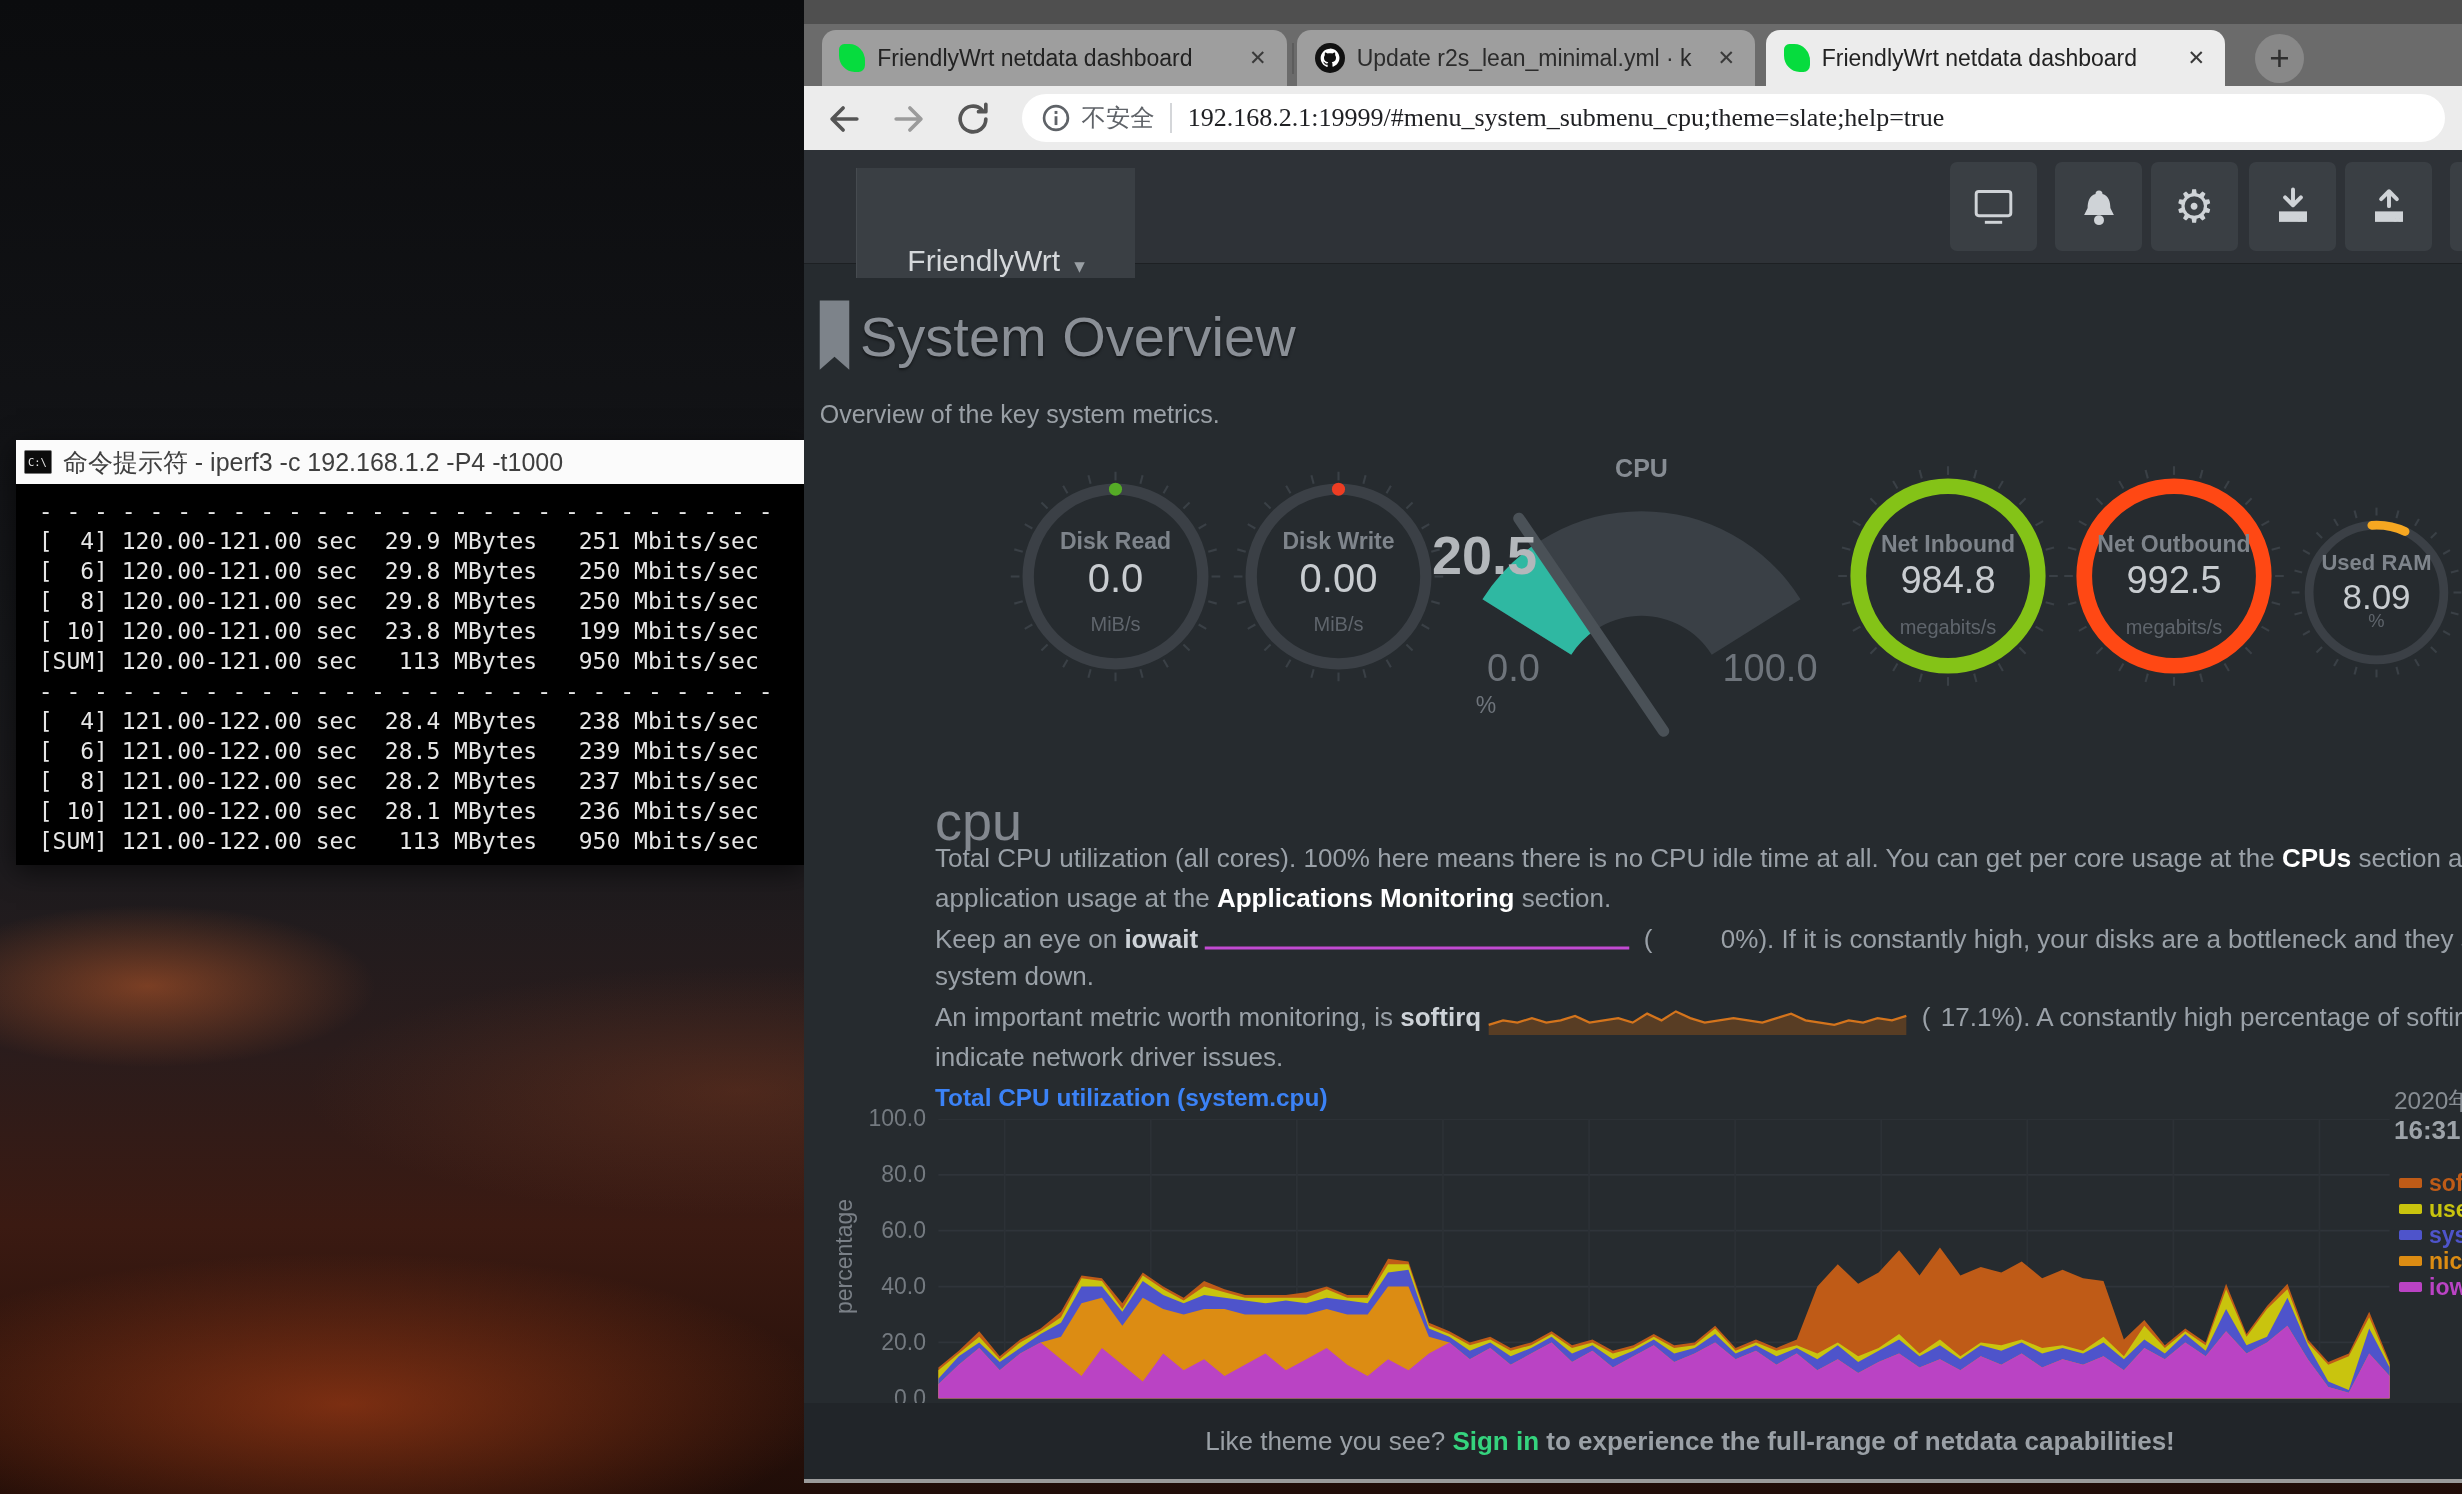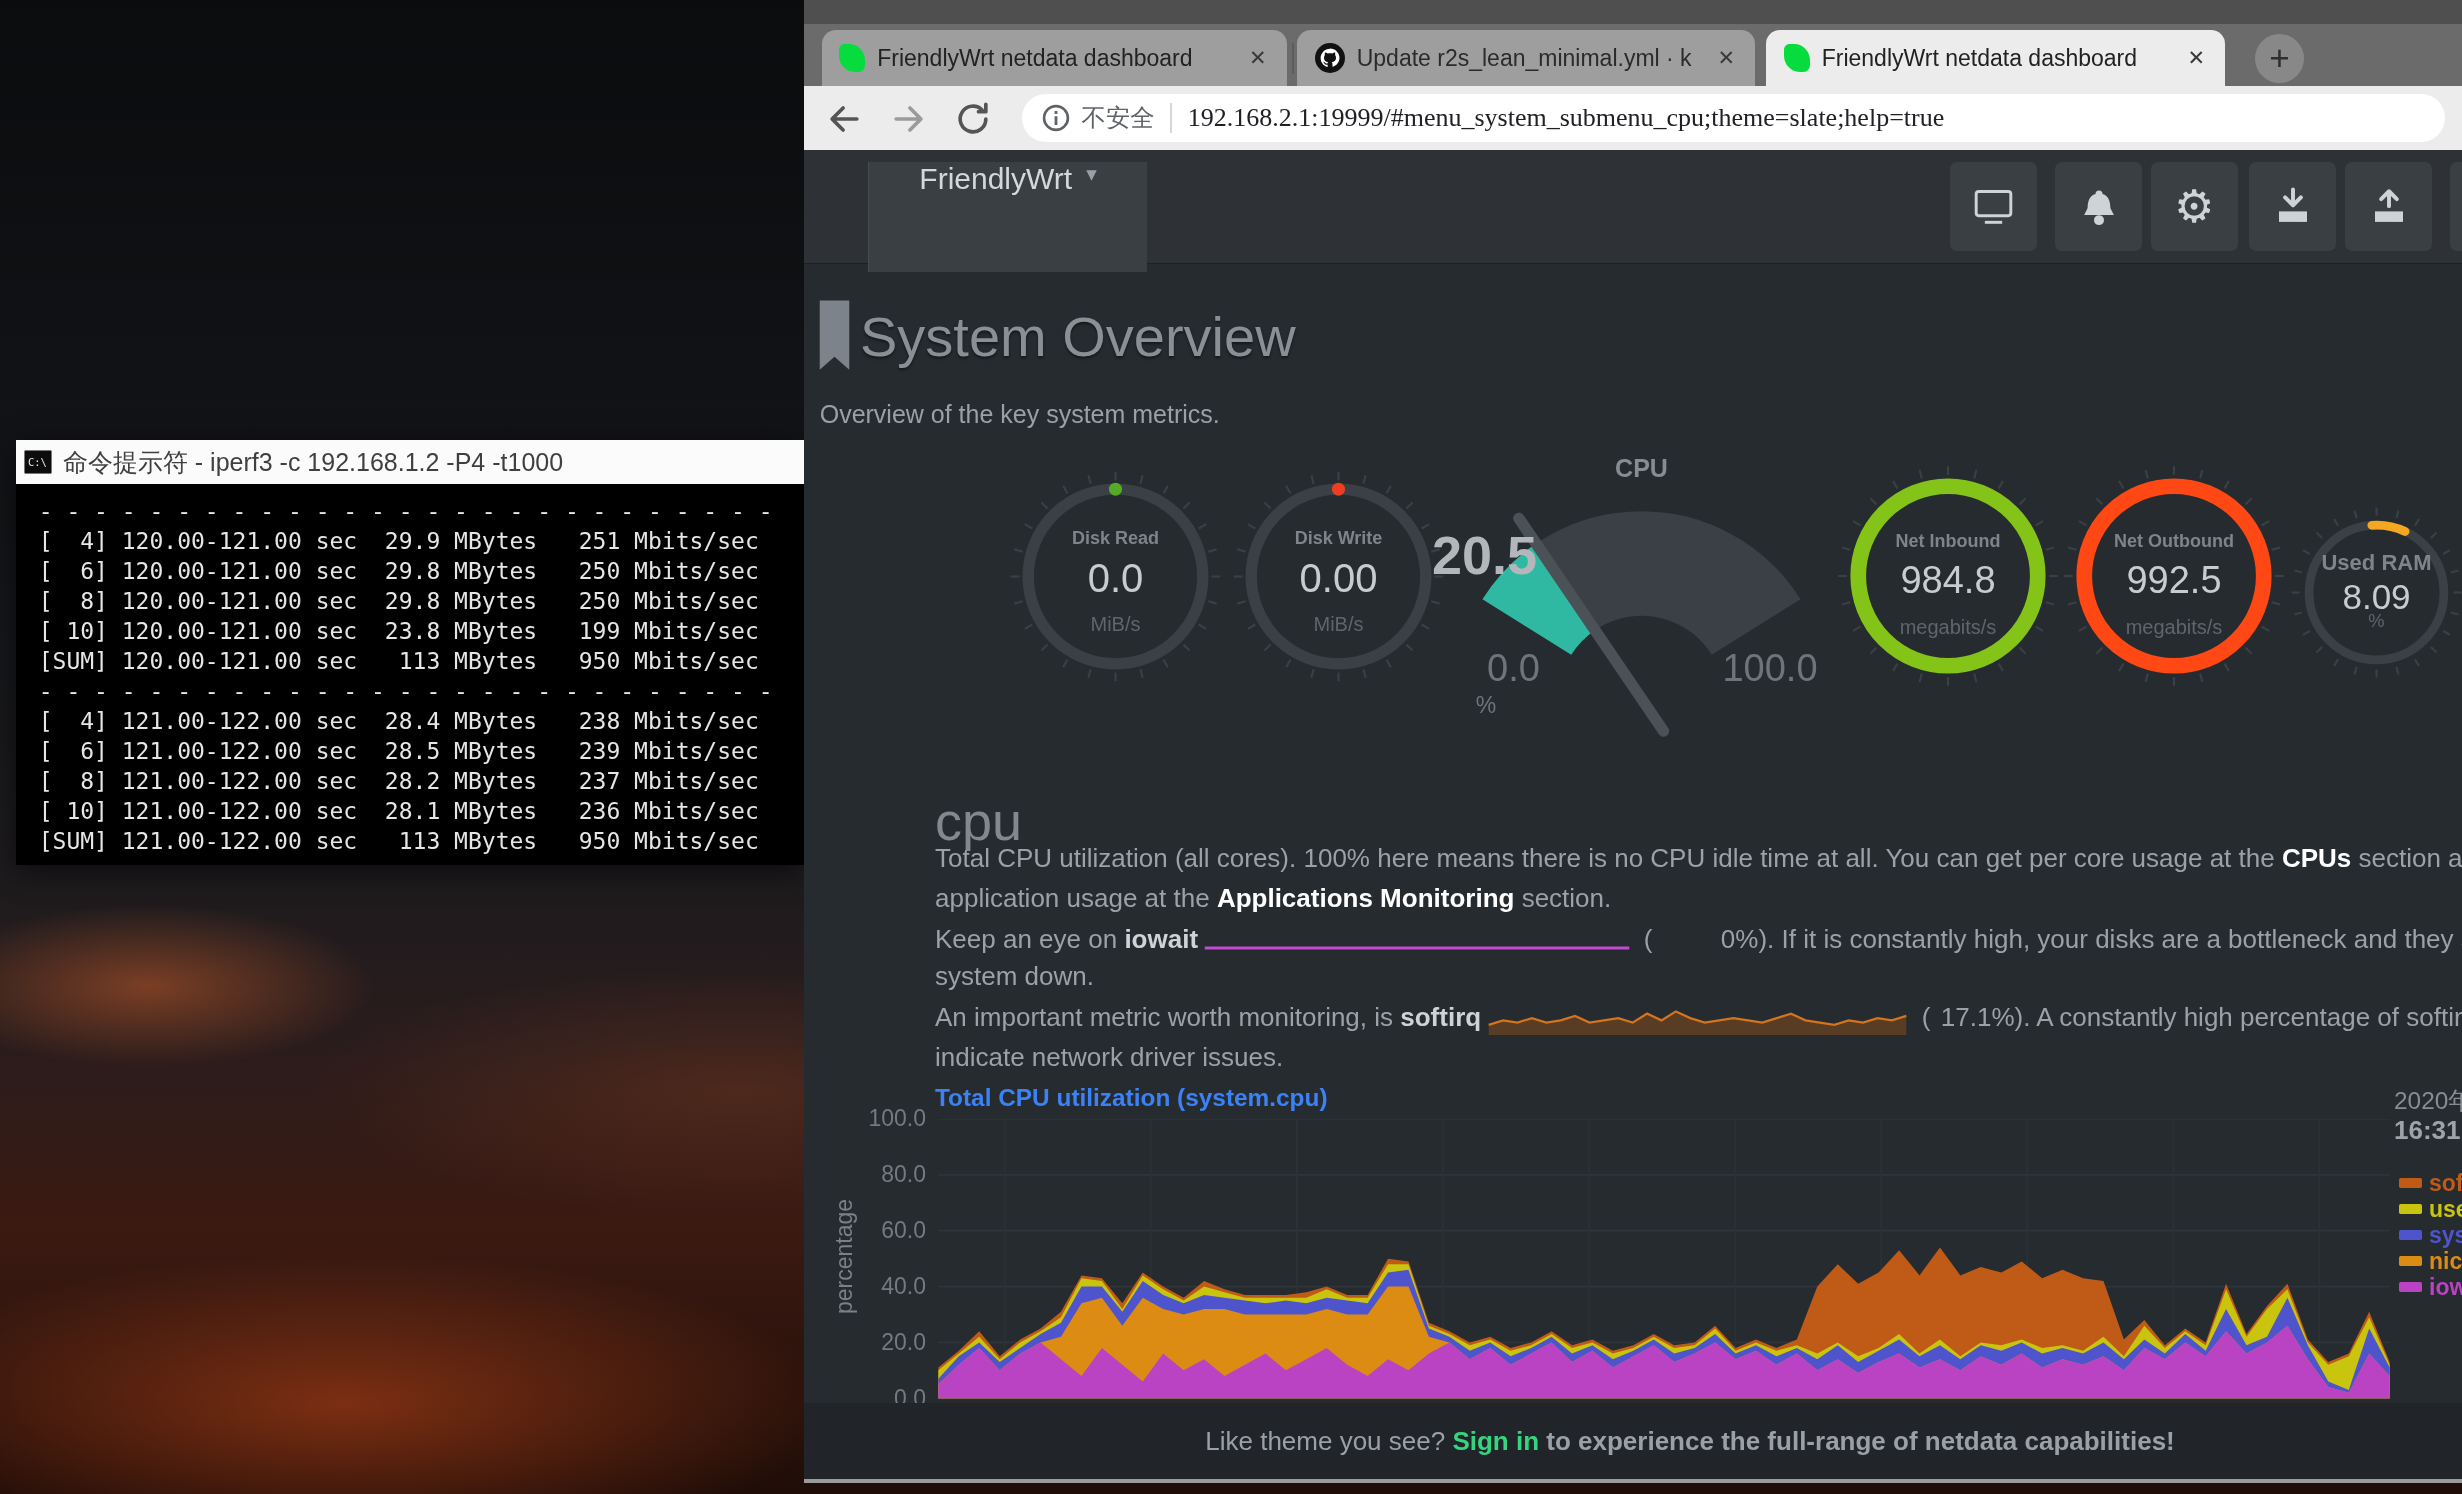--- a/index.html
+++ b/index.html
@@ -39,34 +39,34 @@
   #newtab-btn { position:absolute; left:1451px; top:10.5px; width:49px; height:49px; border-radius:50%; background:#888; color:#2e2e2e; font-size:35px; line-height:47px; text-align:center; }
   #toolbar { left:0; top:86px; width:1658px; height:64px; background:#ececec;font-family:Liberation Serif, serif; }
   .tb-icon { position:absolute; top:10.5px; width:44px; height:44px; }
   #omnibox { position:absolute; left:218px; top:7.9px; width:1423px; height:48px; background:#fff; border-radius:24.4px; display:flex; align-items:center; padding-left:19px; }
   #security-label { font-size:24.4px; color:#5f6368; margin:0 15.7px 0 10.5px; }
   #omni-divider { width:1.7px; height:30px; background:#d4d6d9; margin-right:15.7px; }
   #url-text { font-size:26px; color:#202124; white-space:nowrap; overflow:hidden; }
 
   
   #nd-navbar { left:0; top:150px; width:1658px; height:114px; background:#2e3237; border-bottom:1.7px solid #1d2023; }
-  #fw-box { position:absolute; left:52px; top:12px; width:279px; height:110px; background:#3a3f44; border-left:0.9px solid #464b50; display:flex; align-items:flex-start; justify-content:center;margin-left:12px; }
+  #fw-box { position:absolute; left:52px; top:18px; width:279px; height:110px; background:#3a3f44; border-left:0.9px solid #464b50; display:flex; align-items:flex-end; justify-content:center; }
   #fw-label { font-size:30px; color:#d5d8db; }
   #fw-caret { font-size:21px; color:#9aa0a5; margin-left:14px; }
   .nav-btn { position:absolute; top:12.2px; width:87px; height:89px; background:#3a3f44; border-radius:7px; display:flex; align-items:center; justify-content:center; }
   .nav-btn svg { stroke:#cfd3d7; fill:none; stroke-width:3.4; }
   .gear-glyph { font-size:45px; color:#cfd3d7; font-family:"DejaVu Sans",sans-serif; }
 
   
   #nd-title-icon { left:14px; top:300px; }
   #nd-title { left:56px; top:304px; font-size:56px; color:#8a8f96; text-shadow:0 1.7px 2.6px rgba(0,0,0,.45); white-space:nowrap; }
   #nd-subtitle { left:15.7px; top:400px; font-size:25px; color:#9aa0a6; }
 
   .gauge-wrap { position:absolute; }
-  .g-label { position:absolute; width:100%; text-align:center; font-size:18px; font-weight:bold; color:#7e848b; }
+  .g-label { position:absolute; width:100%; text-align:center; font-size:23px; font-weight:bold; color:#7e848b; }
   .g-value { position:absolute; width:100%; text-align:center; font-size:40px; color:#c8ccd0; }
   .g-unit  { position:absolute; width:100%; text-align:center; font-size:20px; color:#5f656c; }
   .cpu-label { position:absolute; width:100%; text-align:center; font-size:25px; font-weight:bold; color:#868c93; }
   .cpu-value { position:absolute; width:100%; text-align:left; font-size:54px; font-weight:bold; color:#b3b7bb; }
   .cpu-minmax { position:absolute; font-size:38px; color:#6e747b; }
   .cpu-unit { position:absolute; font-size:23px; color:#6e747b; }
 
   #cpu-heading { left:131px; top:790px; font-size:54px; color:#83888f; }
   .para-line { position:absolute; left:131px; width:1659px; font-size:26px; color:#9aa1a8; white-space:nowrap; }
   .para-line b.white { color:#ffffff; }

